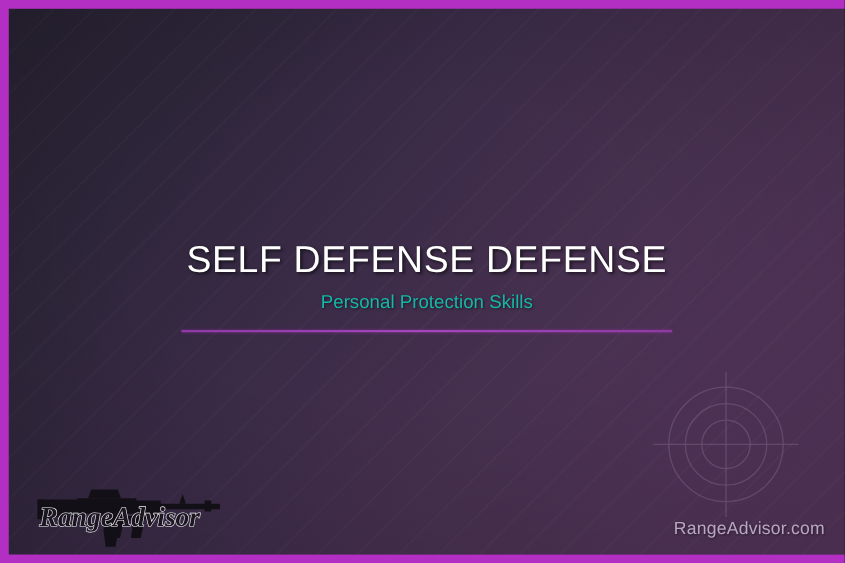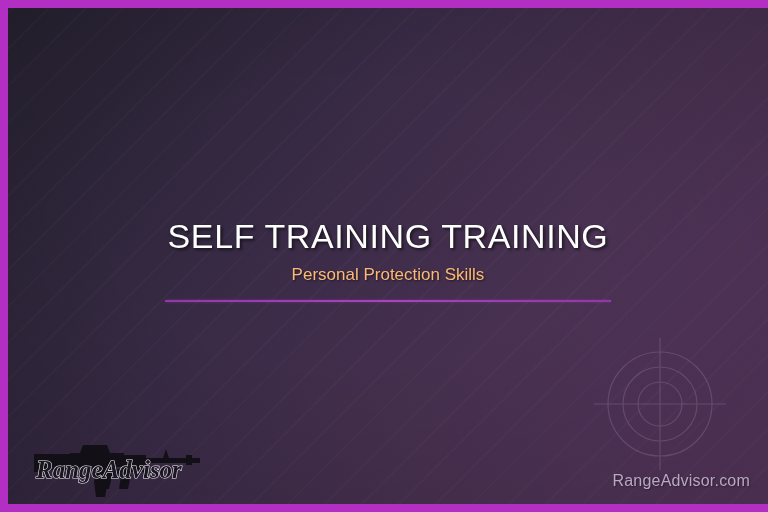--- a/index.html
+++ b/index.html
@@ -84,21 +84,21 @@
     letter-spacing: 0.6px;
     color: #ffffff;
     text-shadow: 2px 2px 3px rgba(0,0,0,0.55), 0 0 1px rgba(0,0,0,0.5);
     line-height: 44px;
     white-space: nowrap;
   }
   .slide-subtitle {
     margin: 6px 0 0 0;
     font-size: 17px;
     font-weight: normal;
-    color: #fdba74;
+    color: #14b8a6;
     text-shadow: 1px 1px 2px rgba(0,0,0,0.5);
     line-height: 22px;
     white-space: nowrap;
   }
   .divider {
     width: 446px;
     height: 2px;
     margin: 14px auto 0 auto;
     background: linear-gradient(90deg,
         #8e3aa4 0%, #a347ba 50%, #8e3aa4 100%);
@@ -138,21 +138,21 @@
     <g fill="none" stroke="#b99fc4" stroke-width="1.2" opacity="0.55">
       <circle cx="72" cy="72" r="22"></circle>
       <circle cx="72" cy="72" r="37"></circle>
       <circle cx="72" cy="72" r="52"></circle>
       <line x1="72" y1="6" x2="72" y2="138"></line>
       <line x1="6" y1="72" x2="138" y2="72"></line>
     </g>
   </svg>
 
   <div class="title-block">
-    <h1 class="slide-title">SELF TRAINING TRAINING</h1>
+    <h1 class="slide-title">SELF DEFENSE DEFENSE</h1>
     <h2 class="slide-subtitle">Personal Protection Skills</h2>
     <div class="divider"></div>
   </div>
 
   <svg class="logo" viewBox="0 0 176 66">
     <g fill="#121016">
 
       <rect x="112" y="22" width="58" height="5"></rect>
       <rect x="156" y="19" width="6" height="10"></rect>
 

